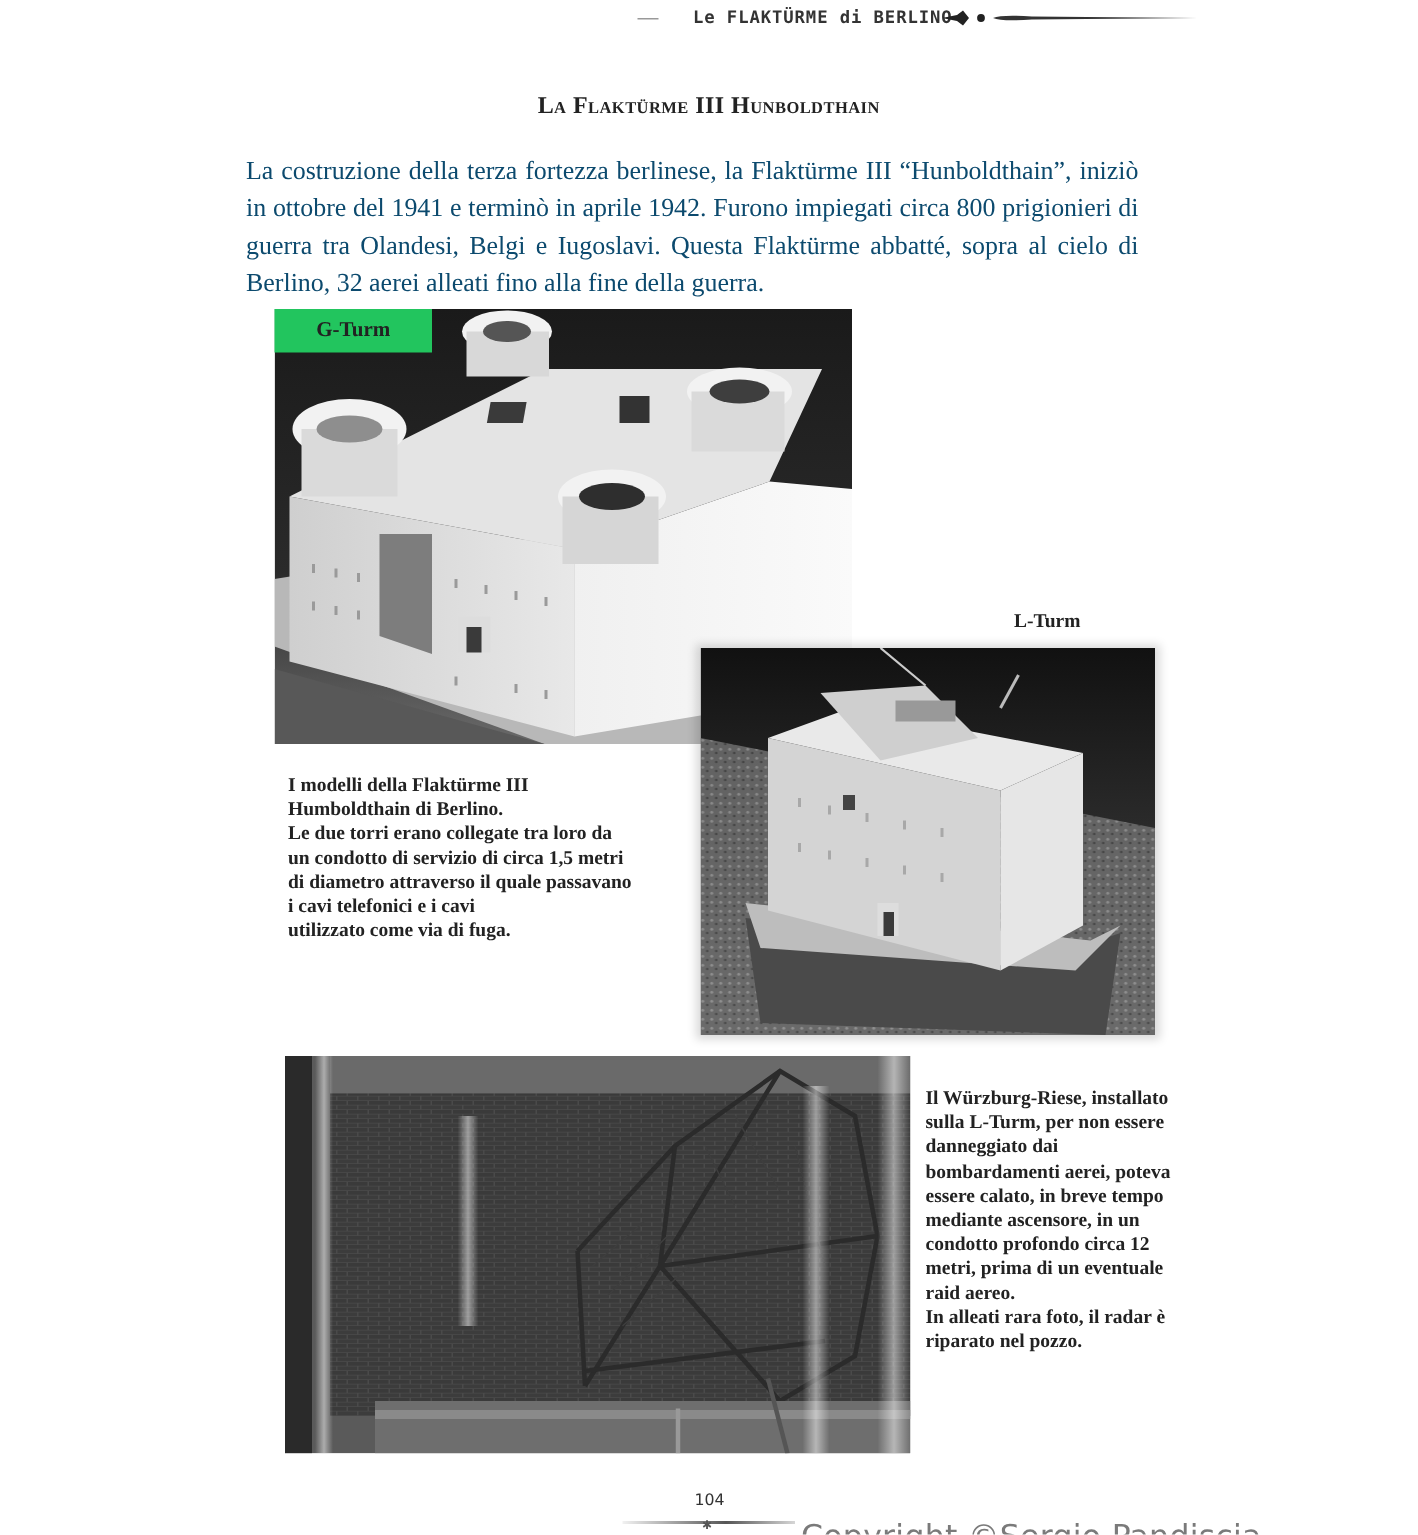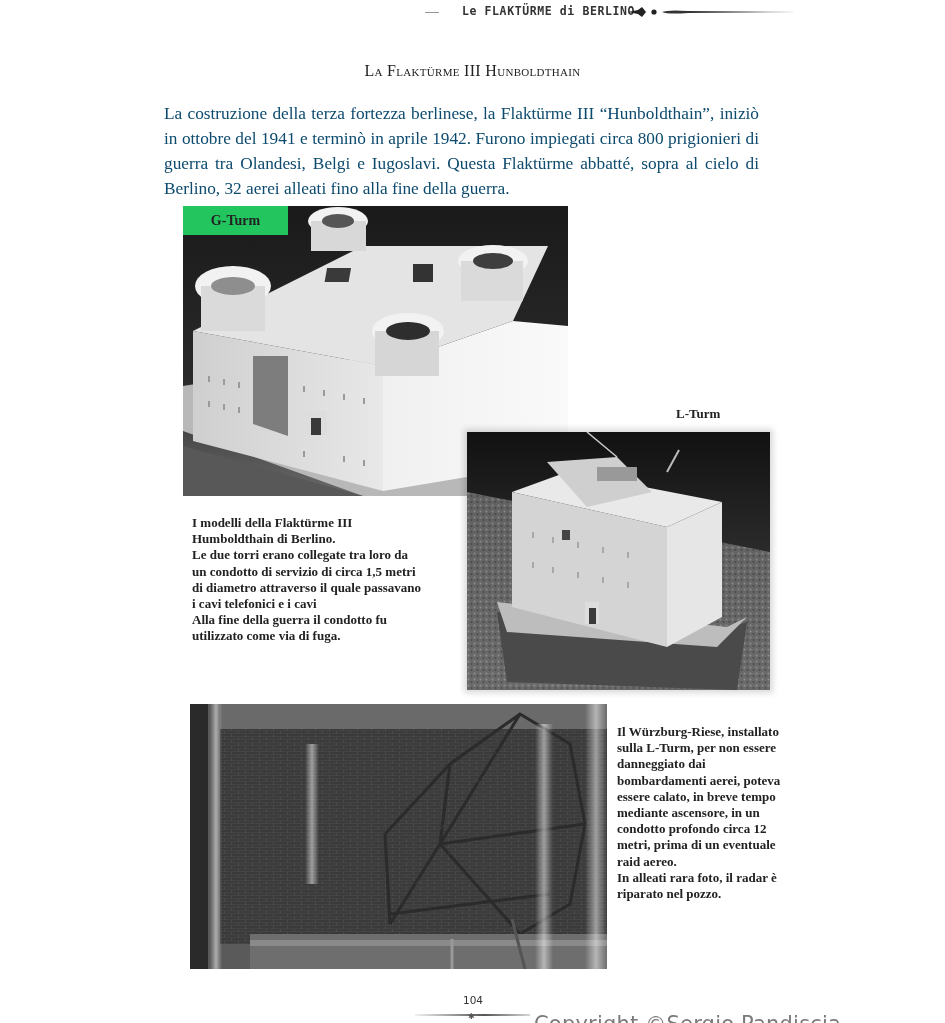--- a/index.html
+++ b/index.html
@@ -4,21 +4,21 @@
 <style>
   html, body { margin:0; padding:0; background:#ffffff; }
   body { width:945px; height:1023px; position:relative; overflow:hidden; font-family:"Liberation Serif", serif; color:#222; }
 
   
   .running-header { position:absolute; top:2px; left:420px; width:380px; height:20px;font-weight:bold; }
   .rh-dash { position:absolute; left:5px; top:10px; width:14px; height:1px; background:#999; }
   .rh-title { position:absolute; left:42px; top:2px; font-family:"DejaVu Sans Mono", monospace; font-size:11.5px; letter-spacing:0.6px; color:#333; }
   .rh-orn { position:absolute; left:208px; top:4px; width:170px; height:12px; }
 
-  .page-title { position:absolute; top:62px; left:0; width:945px; text-align:center; font-size:16px; font-weight:normal; font-variant:small-caps; letter-spacing:0.3px; color:#222; }
+  .page-title { position:absolute; top:62px; left:0; width:945px; text-align:center; font-size:16px; font-weight:bold; font-variant:small-caps; letter-spacing:0.3px; color:#222; }
   .intro { position:absolute; top:101px; left:164px; width:595px; font-size:17.3px; line-height:25px; text-align:justify; color:#0c4a6e; }
 
   .photo { position:absolute; overflow:hidden; }
   .photo svg { display:block; width:100%; height:100%; }
 
   .photo-g { left:183px; top:206px; width:385px; height:290px; }
   .label-g { position:absolute; left:183px; top:206px; width:105px; height:29px; background:#22c55e; font-size:14px; font-weight:bold; text-align:center; line-height:30px; color:#222; }
 
   .photo-l { left:467px; top:432px; width:303px; height:258px; box-shadow:0 0 6px 3px rgba(0,0,0,0.15); }
   .label-l { position:absolute; left:676px; top:406px; font-size:13px; font-weight:bold; color:#222; }
@@ -165,21 +165,20 @@
   </svg>
 </div>
 
 <div class="caption caption-models">
   <div>I modelli della Flaktürme III</div>
   <div>Humboldthain di Berlino.</div>
   <div>Le due torri erano collegate tra loro da</div>
   <div>un condotto di servizio di circa 1,5 metri</div>
   <div>di diametro attraverso il quale passavano</div>
   <div>i cavi telefonici e i cavi</div>
-  <div>Alla fine della guerra il condotto fu</div>
   <div>utilizzato come via di fuga.</div>
 </div>
 
 <div class="photo photo-radar">
   <svg viewBox="0 0 417 265" preserveAspectRatio="none">
     <defs>
       <pattern id="brick" width="14" height="6" patternUnits="userSpaceOnUse">
         <rect width="14" height="6" fill="#4a4a4a"></rect>
         <rect x="0" y="0" width="13" height="2.5" fill="#3a3a3a"></rect>
         <rect x="7" y="3" width="13" height="2.5" fill="#3c3c3c"></rect>

